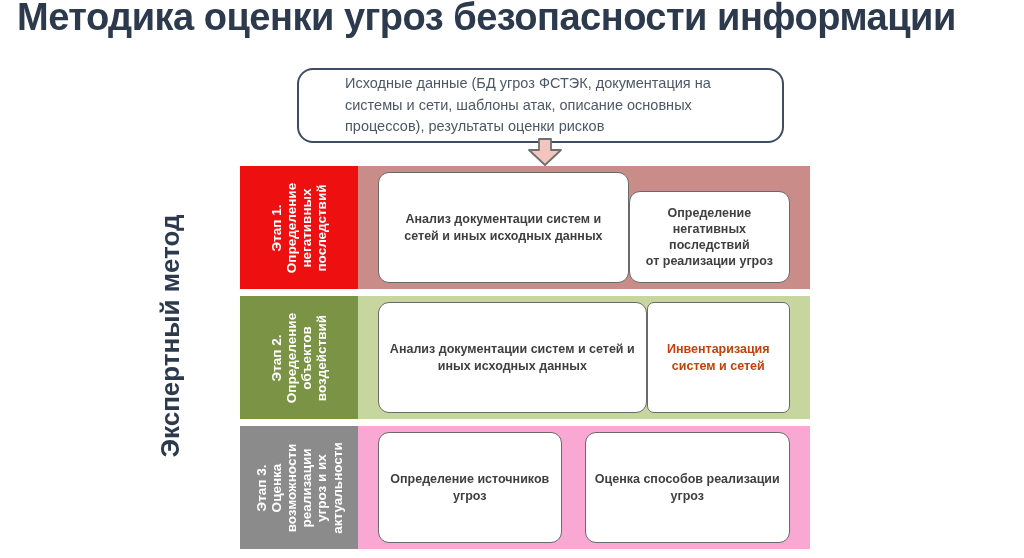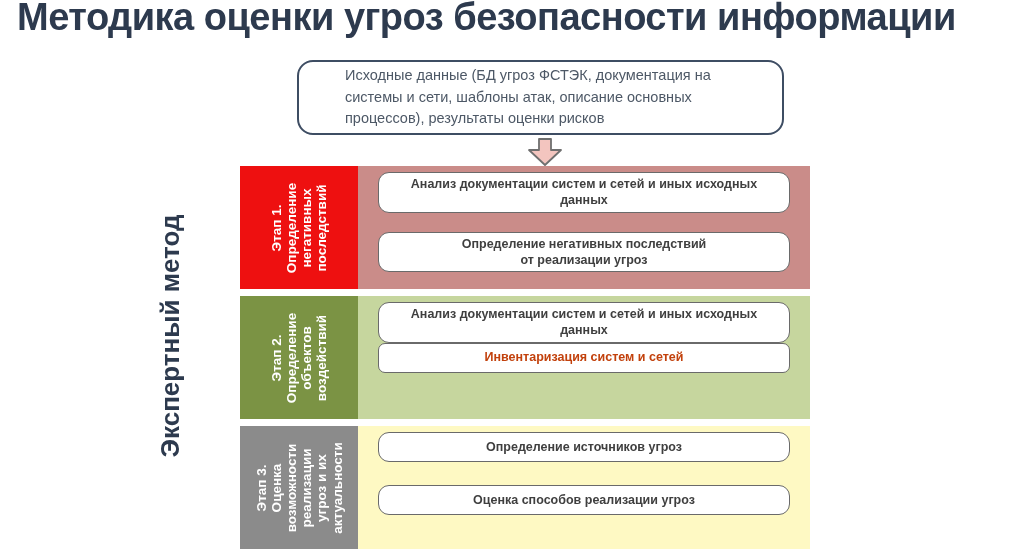--- a/index.html
+++ b/index.html
@@ -13,21 +13,21 @@
     font-size:38px; font-weight:bold; letter-spacing:-0.5px;
     white-space:nowrap;
   }
   .side-label {
     position:absolute; left:30px; top:320px; width:280px; height:32px;
     line-height:32px; text-align:center;
     font-size:26px; font-weight:bold;
     transform:rotate(-90deg);
   }
   .input-box {
-    position:absolute; left:297px; top:60px; width:487px; height:75px;
+    position:absolute; left:297px; top:68px; width:487px; height:75px;
     box-sizing:border-box; background:#fff;
     border:2.5px solid #3e4d63; border-radius:16px;
     display:flex; align-items:center;
   }
   .input-text {
     margin-left:46px; font-size:14.5px; line-height:1.5;
     white-space:pre-line;
   }
   .flow-arrow { position:absolute; left:528px; top:138px; }
   .stages {
@@ -36,21 +36,21 @@
   }
   .stage { display:flex; height:123px; }
   .stage-label { width:118px; flex:none; position:relative; }
   .stage-label .rot {
     position:absolute; width:118px; left:50%; top:50%;
     transform:translate(-50%,-50%) rotate(-90deg);
     color:#ffffff; font-weight:bold; font-size:13.5px; line-height:1.12;
     text-align:center; white-space:pre-line;
   }
   .stage-content {
-    flex:1; display:flex; flex-direction:column;
+    flex:1; display:flex; flex-direction:row;
     justify-content:flex-start; padding:6px 20px; box-sizing:border-box;
   }
   .step {
     background:#ffffff; border:1.6px solid #6a6a6a; border-radius:11px;
     min-height:30px; box-sizing:border-box; padding:3px 8px;
     display:flex; align-items:center; justify-content:center;
     text-align:center; font-size:12.5px; font-weight:bold; line-height:1.3;
     white-space:pre-line;
   }
 </style>
@@ -102,19 +102,19 @@
 
   <section class="stage">
     <div class="stage-label" style="background-color: rgb(139, 139, 139);">
       <div class="rot">Этап 3.
 Оценка
 возможности
 реализации
 угроз и их
 актуальности</div>
     </div>
-    <div class="stage-content" style="background-color: #fef9c3; gap: 23px;">
+    <div class="stage-content" style="background-color: #f9a8d4; gap: 23px;">
       <div class="step" style="border-color: rgb(106, 106, 106); color: rgb(63, 63, 63);">Определение источников угроз</div>
       <div class="step" style="border-color: rgb(106, 106, 106); color: rgb(63, 63, 63);">Оценка способов реализации угроз</div>
     </div>
   </section>
 
 </div>
 
 </body></html>

